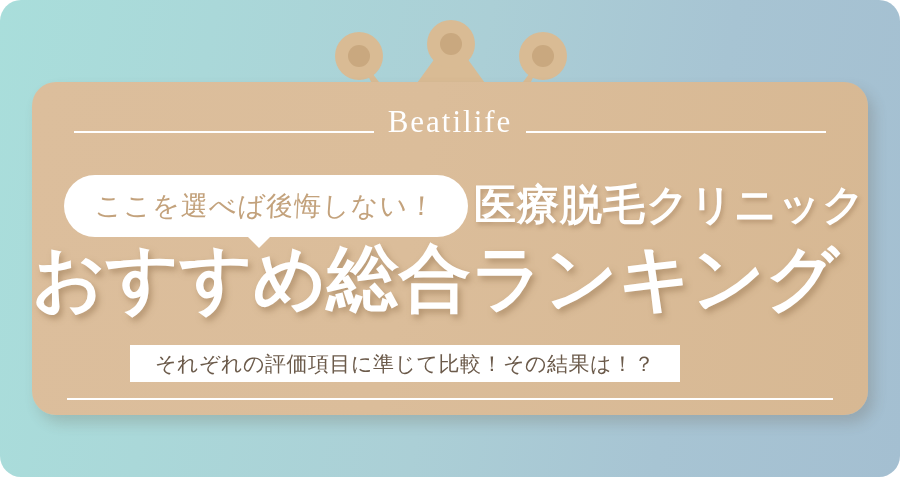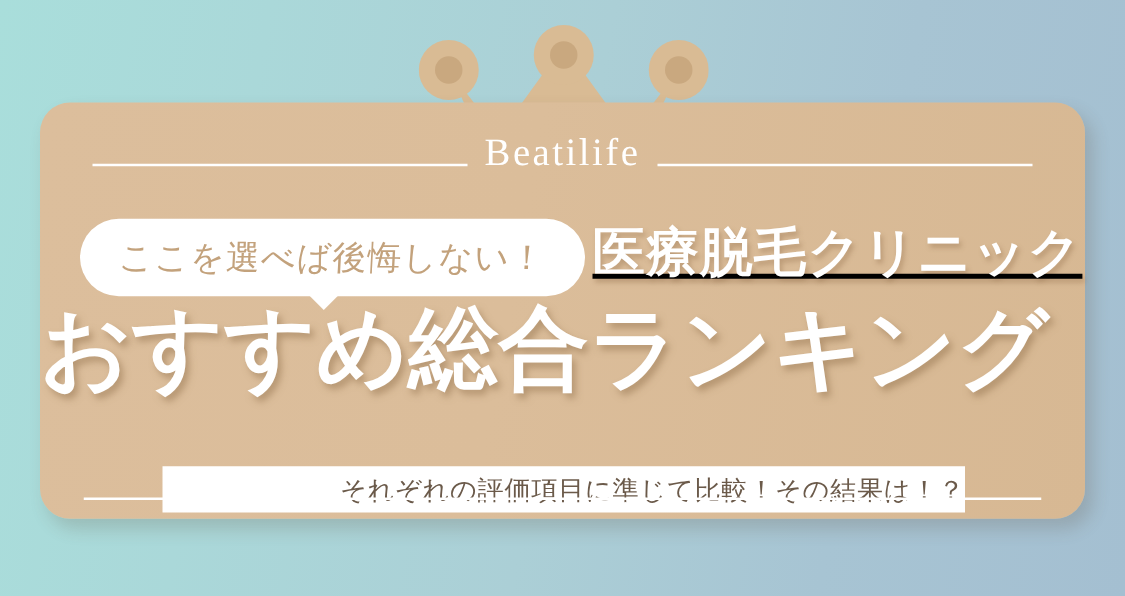--- a/index.html
+++ b/index.html
@@ -11,20 +11,21 @@
     height: 477px;
     overflow: hidden;
     font-family: "Liberation Sans", "DejaVu Sans", sans-serif;
   }
   #stage {
     position: relative;
     width: 900px;
     height: 477px;
     overflow: hidden;
     background: linear-gradient(100deg, #a9dedb 0%, #aad8d9 22%, #abcfd6 50%, #a7c4d3 75%, #a4bfd1 100%);
+    border-radius: 21px;
   }
 
   
   #crown {
     position: absolute;
     left: 335px;
     top: 16px;
     width: 232px;
     height: 160px;
     z-index: 2;
@@ -106,22 +107,22 @@
     z-index: 5;
   }
 
   
   #subheading {
     position: absolute;
     left: 442px;
     top: 92px;
     height: 62px;
     display: flex;
-    z-index: 4;
-    text-decoration: underline;
+    align-items: center;
+    z-index: 4;
   }
   #subheading-text {
     font-family: "DejaVu Sans", "Liberation Sans", sans-serif;
     font-size: 42px;
     font-weight: bold;
     color: #ffffff;
     white-space: nowrap;
     letter-spacing: 1px;
     text-shadow: 2px 3px 4px rgba(150, 116, 80, 0.45);
   }
@@ -143,28 +144,27 @@
     line-height: 1;
     white-space: nowrap;
     text-shadow: 3px 4px 6px rgba(150, 116, 80, 0.55);
   }
 
   
   #caption-strip {
     position: absolute;
     left: 98px;
     top: 263px;
-    width: 642px;
+    width: 550px;
     height: 37px;
     background: #ffffff;
     display: flex;
     align-items: center;
-    justify-content: flex-end;
-    z-index: 4;
-    margin-top: 28px;
+    justify-content: center;
+    z-index: 4;
   }
   #caption-text {
     font-family: "DejaVu Sans", "Liberation Sans", sans-serif;
     font-size: 21px;
     color: #6b5a4a;
     white-space: nowrap;
     letter-spacing: 0.5px;
   }
 
   

